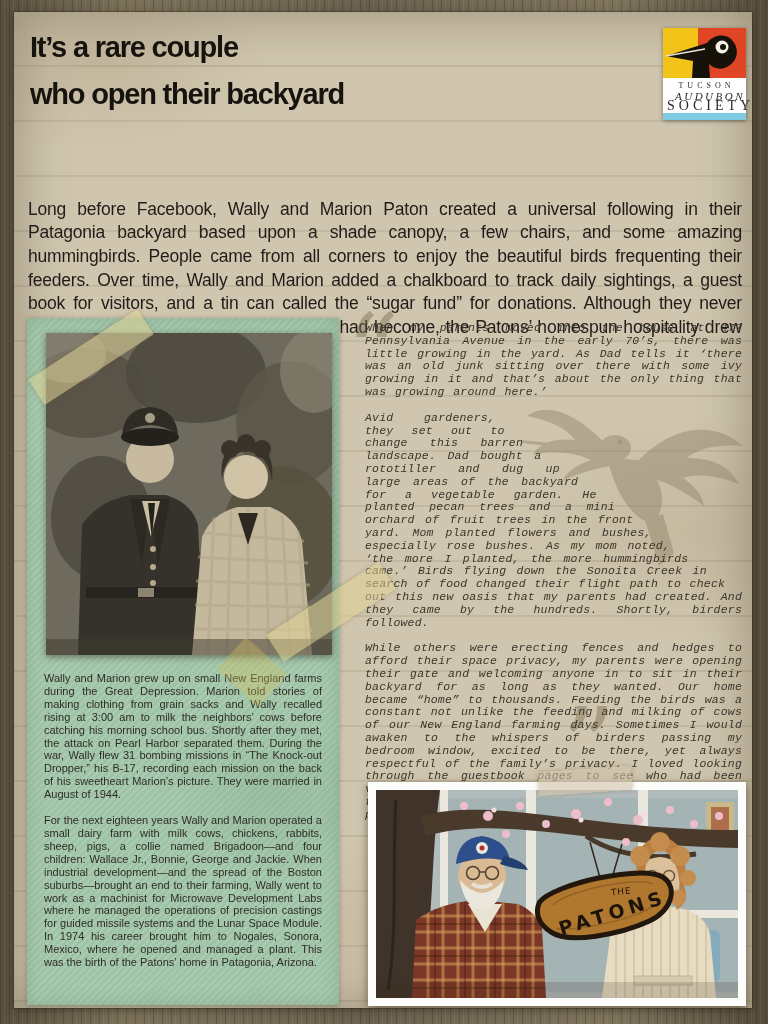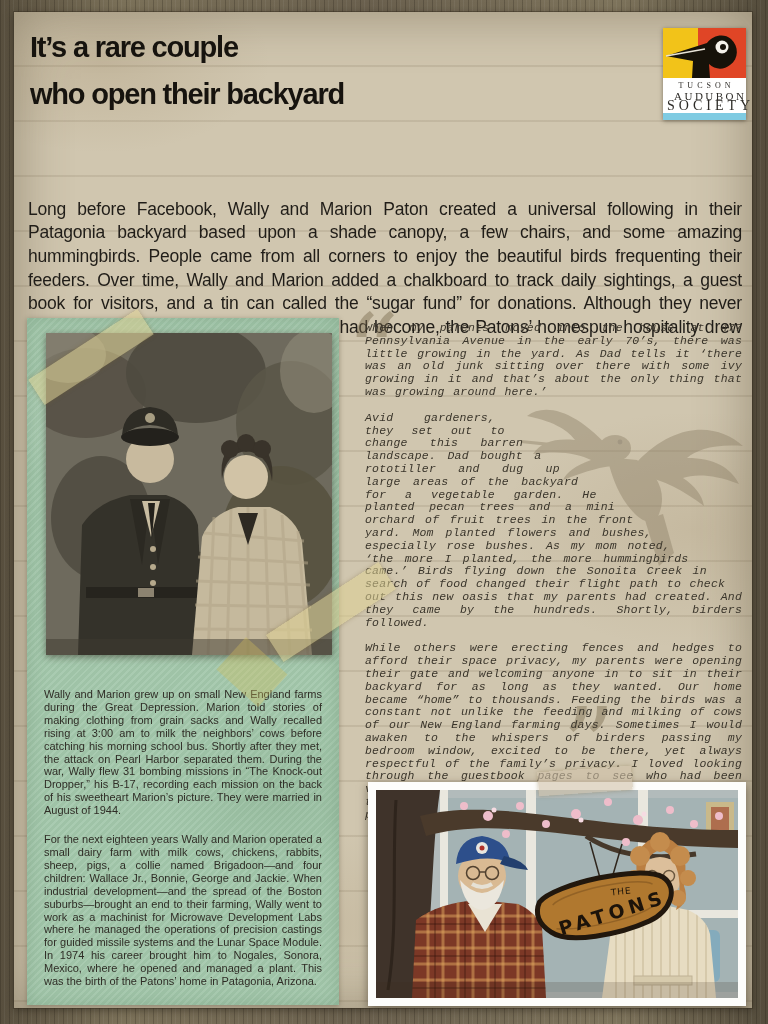--- a/index.html
+++ b/index.html
@@ -27,42 +27,42 @@
   .title { position:absolute; left:16px; top:12px; color:#16130e; font-weight:bold;
            font-size:29px; line-height:47px; letter-spacing:-1.2px; white-space:nowrap; }
 
   
   .logo { position:absolute; left:649px; top:16px; width:83px; box-shadow:0 1px 4px rgba(40,32,18,.5); background:#fff; }
   .logo-art { position:relative; height:50px; overflow:hidden; }
   .logo-art svg { display:block; }
   .logo-band { background:#ffffff; padding:3px 0 2px; }
   .logo-line { text-align:center; color:#2c2a26; font-family:"Liberation Serif", serif; line-height:10px; letter-spacing:4px; padding-left:4px; }
   .logo-line.l1 { font-size:8px; }
-  .logo-line.l2 { font-size:11px; letter-spacing:2.5px; padding-left:11px; }
+  .logo-line.l2 { font-size:11px; letter-spacing:2.5px; padding-left:11px;font-style:italic; }
   .logo-line.l3 { font-size:14px; }
   .logo-cyan { height:7px; background:#7fcbe2; }
 
   
   .intro { position:absolute; left:14px; top:168px; width:714px; color:#201d18;
            font-size:17.5px; line-height:23.7px; text-align:justify; letter-spacing:-0.2px; }
 
   
   .green-panel { position:absolute; left:13px; top:306px; width:312px; height:687px;
     background-color:#a4c8ac;
     background-image:
       radial-gradient(140px 90px at 20% 15%, rgba(255,255,255,.14), rgba(0,0,0,0) 70%),
       radial-gradient(160px 120px at 80% 70%, rgba(90,130,95,.15), rgba(0,0,0,0) 70%),
       repeating-linear-gradient(135deg, rgba(255,255,255,.06) 0 2px, rgba(40,70,45,.04) 2px 5px);
     box-shadow: 0 1px 5px rgba(55,45,30,.35), inset 0 0 18px rgba(70,110,80,.25); }
   .old-photo { position:absolute; left:19px; top:15px; width:286px; height:322px;
                box-shadow:0 2px 7px rgba(35,28,18,.5); }
   .old-photo svg { display:block; }
   .caption { position:absolute; left:17px; top:354px; width:278px; color:#2f2d26;
              font-size:11px; line-height:12.9px; text-align:justify; }
-  .caption p { margin:16px 0 13px; }
+  .caption p { margin:0 0 13px; }
 
   
   .right-col { position:absolute; left:351px; top:310px; width:377px; color:#3a352b;
                font-style:italic; font-size:11.5px; line-height:12.8px; text-align:justify;
                letter-spacing:.2px; word-spacing:1.5px;font-family:Liberation Mono, monospace; }
   .right-col p { margin:0 0 13px; position:relative; z-index:1; }
   .float-spacer { float:right; width:247px; height:172px; shape-outside:polygon(0 0, 100% 0, 100% 100%); shape-margin:5px; }
   .signature { margin:0; text-align:center; font-size:17px; position:relative; z-index:1; }
   .hummingbird { position:absolute; left:152px; top:60px; width:240px; height:195px; opacity:.45; z-index:0; }
 

